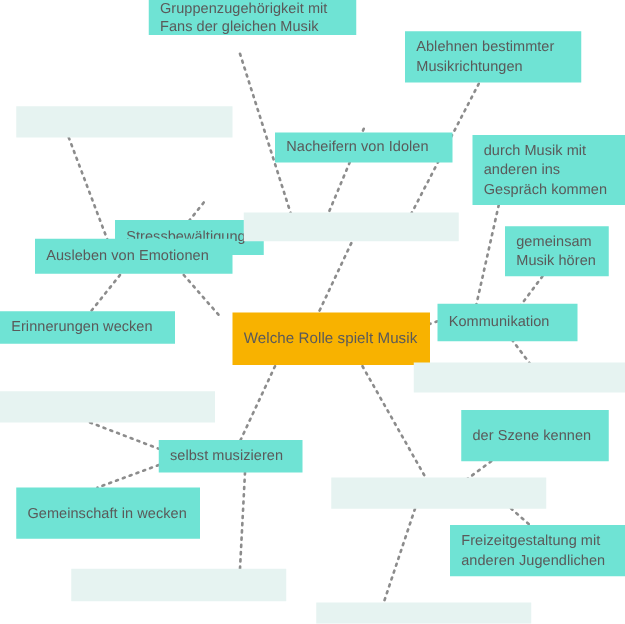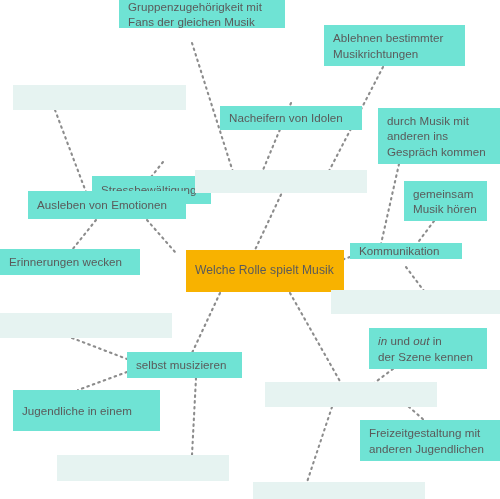--- a/index.html
+++ b/index.html
@@ -77,25 +77,25 @@
     </svg>
   <div id="nodes">
       <div class="node center" style="left: 162px; top: 250px; width: 158px; height: 42px; margin-left: 24px;"><span class="ln">Welche Rolle spielt Musik</span></div>
       <div class="node filled" style="left: 119px; top: 0px; width: 166px; height: 28px;"><span class="ln">Gruppenzugehörigkeit mit</span><span class="ln">Fans der gleichen Musik</span></div>
       <div class="node filled" style="left: 324px; top: 25px; width: 141px; height: 41px; justify-content: space-between;"><span class="ln">Ablehnen bestimmter</span><span class="ln">Musikrichtungen</span></div>
       <div class="node filled" style="left: 220px; top: 78px; width: 142px; height: 24px; margin-top: 28px;"><span class="ln">Nacheifern von Idolen</span></div>
       <div class="node filled" style="left: 378px; top: 108px; width: 140px; height: 56px;"><span class="ln">durch Musik mit</span><span class="ln">anderen ins</span><span class="ln">Gespräch kommen</span></div>
       <div class="node filled" style="left: 92px; top: 132px; width: 119px; height: 28px; margin-top: 44px;"><span class="ln">Stressbewältigung</span></div>
       <div class="node filled" style="left: 404px; top: 181px; width: 83px; height: 40px;"><span class="ln">gemeinsam</span><span class="ln">Musik hören</span></div>
       <div class="node filled" style="left: 28px; top: 191px; width: 158px; height: 28px;"><span class="ln">Ausleben von Emotionen</span></div>
-      <div class="node filled" style="left: 350px; top: 243px; width: 112px; height: 16px;"><span class="ln">Kommunikation</span></div>
+      <div class="node filled" style="left: 350px; top: 243px; width: 112px; height: 30px;"><span class="ln">Kommunikation</span></div>
       <div class="node filled" style="left: 0px; top: 249px; width: 140px; height: 26px;"><span class="ln">Erinnerungen wecken</span></div>
-      <div class="node filled" style="left: 369px; top: 328px; width: 118px; height: 41px;"><span class="ln"><i>in</i> und <i>out</i> in</span><span class="ln">der Szene kennen</span></div>
+      <div class="node filled" style="left: 369px; top: 328px; width: 118px; height: 41px;"><span class="ln">der Szene kennen</span></div>
       <div class="node filled" style="left: 127px; top: 352px; width: 115px; height: 26px;"><span class="ln">selbst musizieren</span></div>
-      <div class="node filled" style="left: 13px; top: 390px; width: 147px; height: 41px;"><span class="ln">Jugendliche in einem</span></div>
+      <div class="node filled" style="left: 13px; top: 390px; width: 147px; height: 41px;"><span class="ln">Gemeinschaft in wecken</span></div>
       <div class="node filled" style="left: 360px; top: 420px; width: 140px; height: 41px;"><span class="ln">Freizeitgestaltung mit</span><span class="ln">anderen Jugendlichen</span></div>
       <div class="node empty" style="left: 13px; top: 85px; width: 173px; height: 25px;"><span class="ln"></span></div>
       <div class="node empty" style="left: 195px; top: 170px; width: 172px; height: 23px;"><span class="ln"></span></div>
       <div class="node empty" style="left: 331px; top: 290px; width: 169px; height: 24px;"><span class="ln"></span></div>
       <div class="node empty" style="left: 0px; top: 313px; width: 172px; height: 25px;"><span class="ln"></span></div>
       <div class="node empty" style="left: 265px; top: 382px; width: 172px; height: 25px;"><span class="ln"></span></div>
       <div class="node empty" style="left: 57px; top: 455px; width: 172px; height: 26px;"><span class="ln"></span></div>
       <div class="node empty" style="left: 253px; top: 482px; width: 172px; height: 17px;"><span class="ln"></span></div>
     </div>
 </div>

